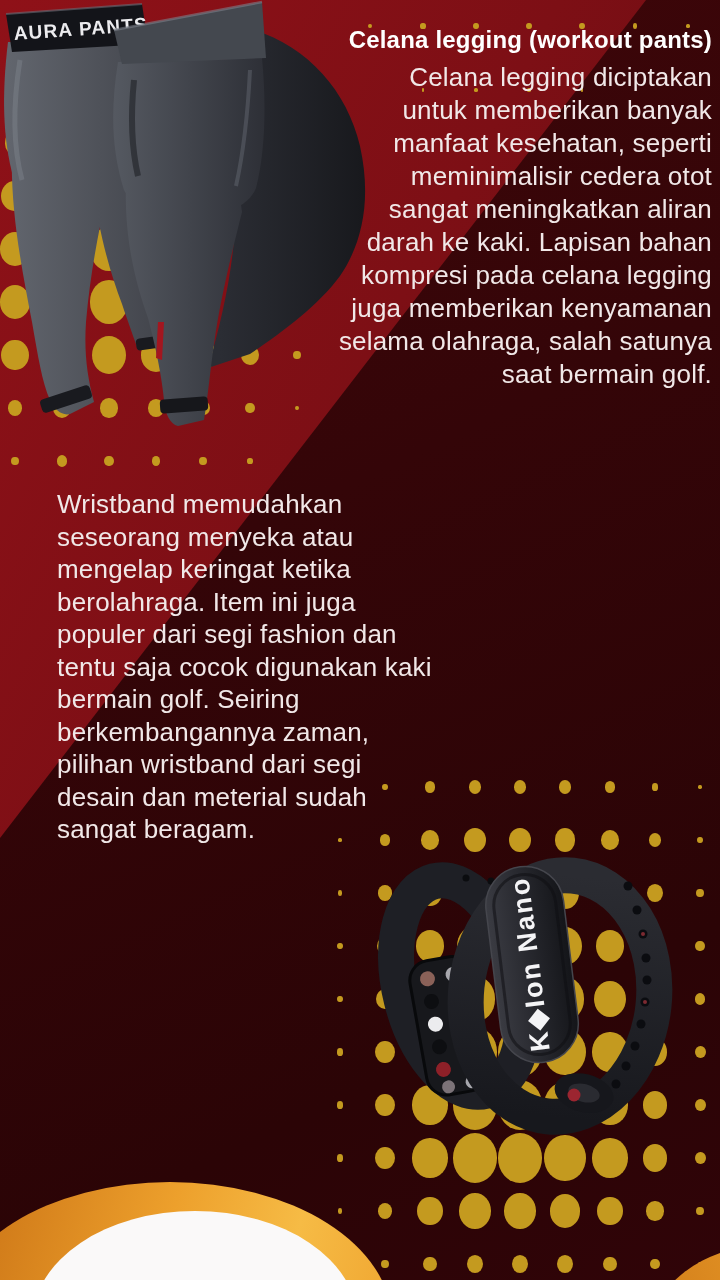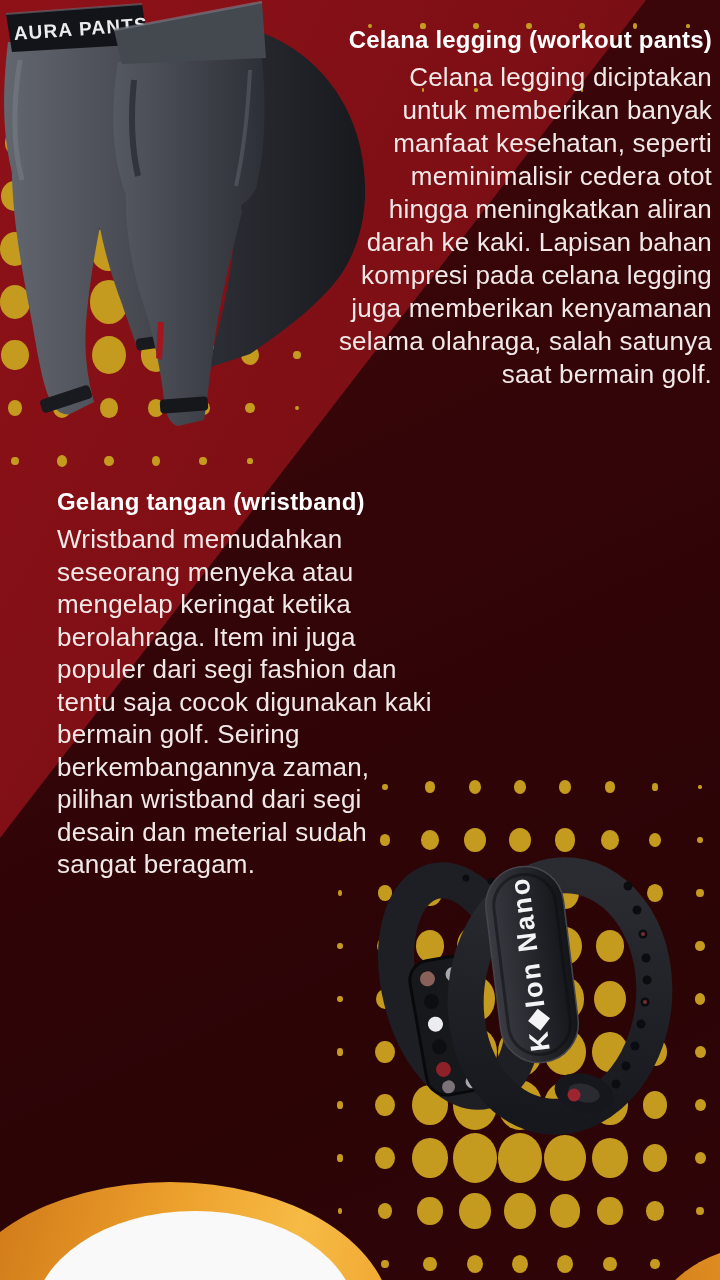--- a/index.html
+++ b/index.html
@@ -304,30 +304,29 @@
       <circle cx="196" cy="243" r="6.5" fill="#9c2530"></circle>
     </g>
   </svg>
 
   <section class="block block-legging">
     <h2>Celana legging (workout pants)</h2>
     <p>Celana legging diciptakan
 untuk memberikan banyak
 manfaat kesehatan, seperti
 meminimalisir cedera otot
-hingga meningkatkan aliran
+sangat meningkatkan aliran
 darah ke kaki. Lapisan bahan
 kompresi pada celana legging
 juga memberikan kenyamanan
 selama olahraga, salah satunya
 saat bermain golf.</p>
   </section>
 
   <section class="block block-wristband">
-    <h2>Gelang tangan (wristband)</h2>
     <p>Wristband memudahkan
 seseorang menyeka atau
 mengelap keringat ketika
 berolahraga. Item ini juga
 populer dari segi fashion dan
 tentu saja cocok digunakan kaki
 bermain golf. Seiring
 berkembangannya zaman,
 pilihan wristband dari segi
 desain dan meterial sudah

